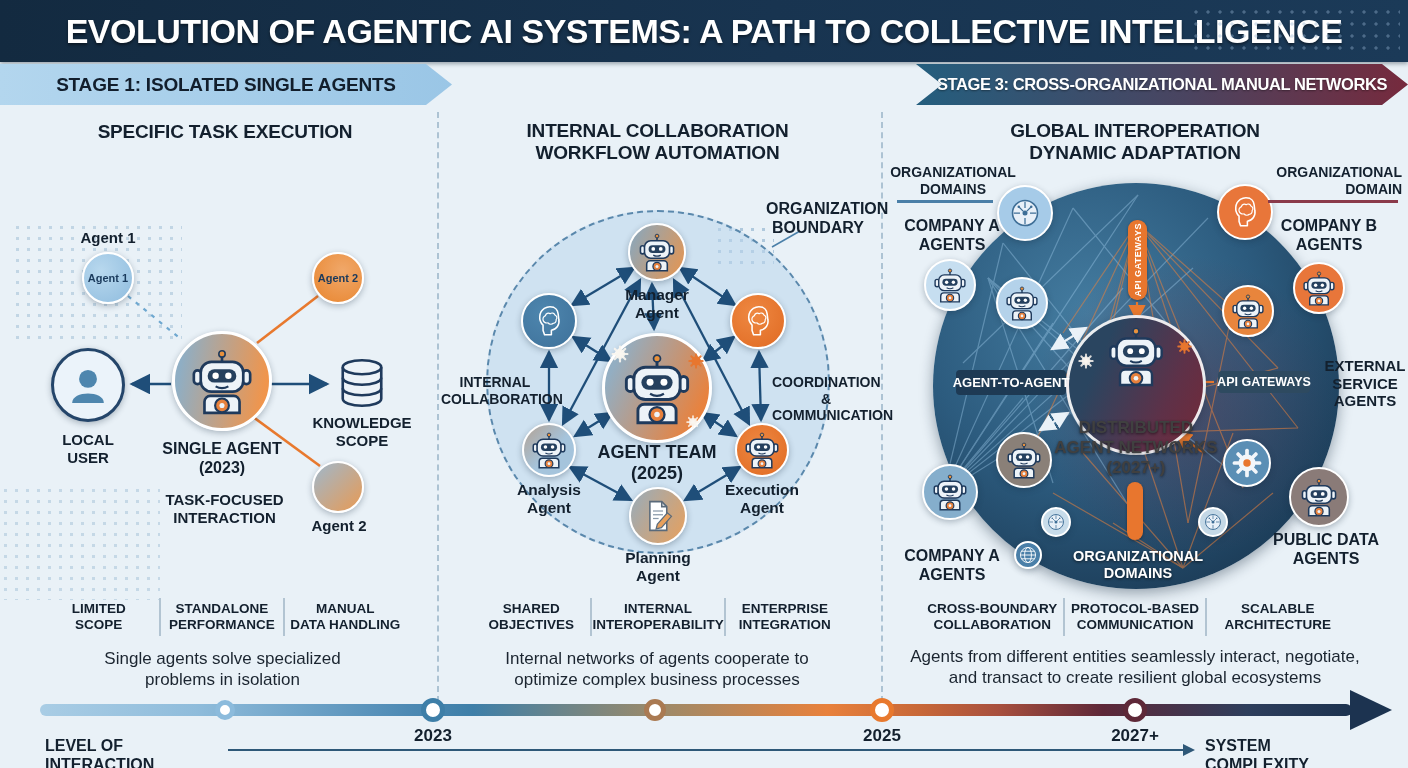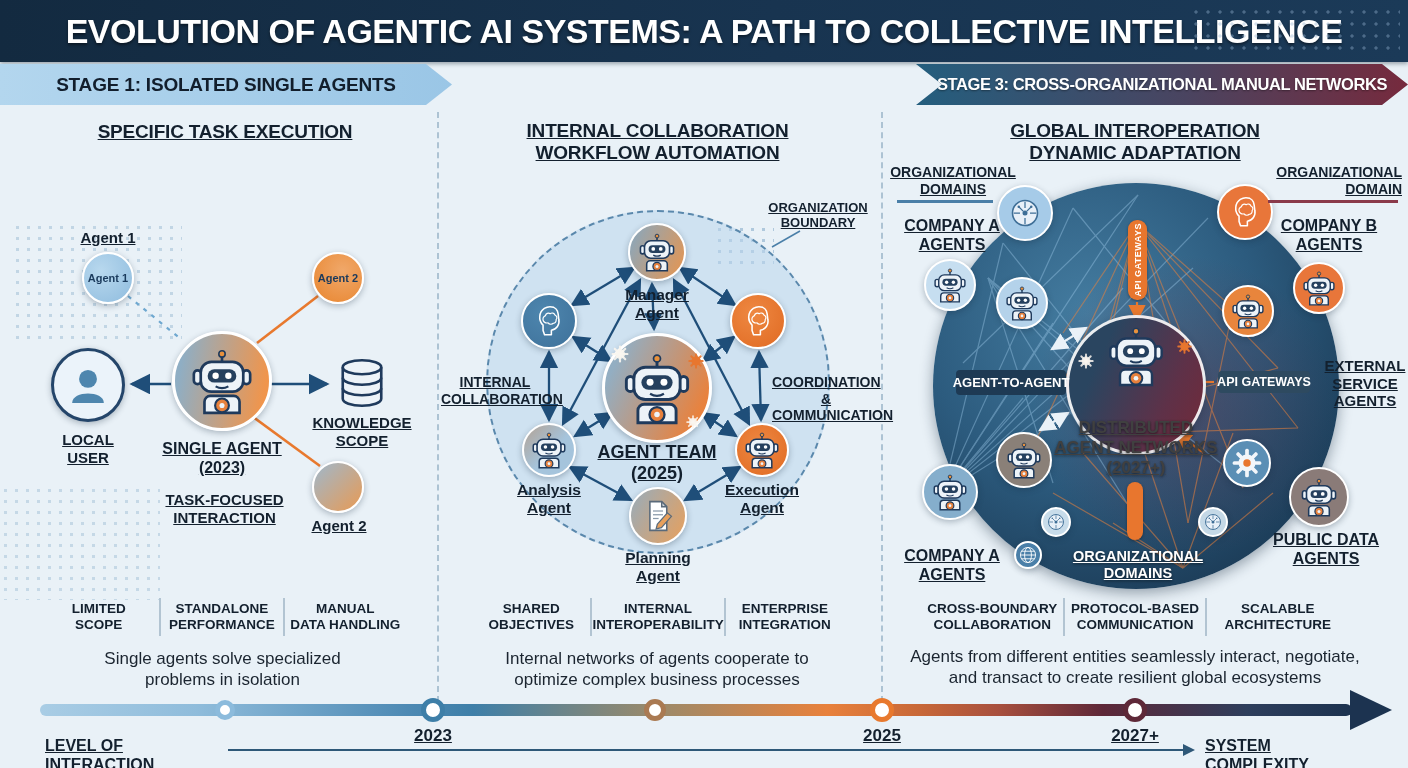--- a/index.html
+++ b/index.html
@@ -30,21 +30,21 @@
     clip-path:polygon(0 0,calc(100% - 26px) 0,100% 50%,calc(100% - 26px) 100%,0 100%);}
   .chev1 span{color:#121E2C;font-size:19px;letter-spacing:-.2px;}
   .chev2{left:458px;width:452px;background:linear-gradient(90deg,#EC9E61,#E8762A);
     clip-path:polygon(0 0,calc(100% - 26px) 0,100% 50%,calc(100% - 26px) 100%,0 100%,26px 50%);}
   .chev2 span{color:#FFFFFF;font-size:16px;letter-spacing:-.4px;text-shadow:0 1px 2px rgba(90,40,0,.4);}
   .chev3{left:916px;width:492px;background:linear-gradient(90deg,#245E7E 0%,#4A4460 55%,#762A3D 100%);
     clip-path:polygon(0 0,calc(100% - 26px) 0,100% 50%,calc(100% - 26px) 100%,0 100%,26px 50%);}
   .chev3 span{color:#FFFFFF;font-size:16.5px;letter-spacing:-.4px;text-shadow:0 1px 2px rgba(0,0,0,.4);}
   
   .lbl{position:absolute;font-weight:bold;color:#13202E;text-align:center;
-    white-space:pre-line;line-height:1.18;z-index:4;text-decoration:underline;}
+    white-space:pre-line;line-height:1.18;z-index:4;}
   .col-h{font-size:19px;letter-spacing:-.2px;}
   .desc{position:absolute;font-weight:normal;color:#1B2530;text-align:center;
     white-space:pre-line;font-size:17px;line-height:1.26;z-index:4;}
   .features{position:absolute;display:flex;align-items:center;z-index:4;}
   .feature{flex:1;text-align:center;font-weight:bold;font-size:13.5px;color:#13202E;
     white-space:pre-line;line-height:1.22;}
   .fsep{width:2px;height:38px;background:#B2C4D2;flex:0 0 2px;}
   
   .circle{position:absolute;border-radius:50%;display:flex;align-items:center;justify-content:center;
     border:2.5px solid #FFFFFF;box-shadow:0 2px 6px rgba(20,40,60,.3);z-index:3;box-sizing:border-box;}
@@ -310,21 +310,21 @@
 PERFORMANCE</div>
     <div class="fsep"></div>
     <div class="feature">MANUAL
 DATA HANDLING</div>
   </div>
   <div class="desc" style="left:55px;top:648px;width:335px">Single agents solve specialized
 problems in isolation</div>
 
   <div class="lbl col-h" style="left:490px;top:120px;width:335px">INTERNAL COLLABORATION
 WORKFLOW AUTOMATION</div>
-  <div class="lbl" style="left:766px;top:200px;width:104px;font-size:13px">ORGANIZATION
+  <div class="lbl" style="left:766px;top:200px;width:104px;font-size:16px">ORGANIZATION
 BOUNDARY</div>
 
   <div class="circle" style="left:628px;top:223px;width:58px;height:58px;background:linear-gradient(115deg,#85A8C2,#E8954E)">
     <svg class="ic" width="40" height="40" viewBox="0 0 64 64">
         <use href="#i-robot"></use>
       </svg>
   </div>
   <div class="lbl" style="left:606px;top:286px;width:102px;font-size:15.5px">Manager
 Agent</div>
 

